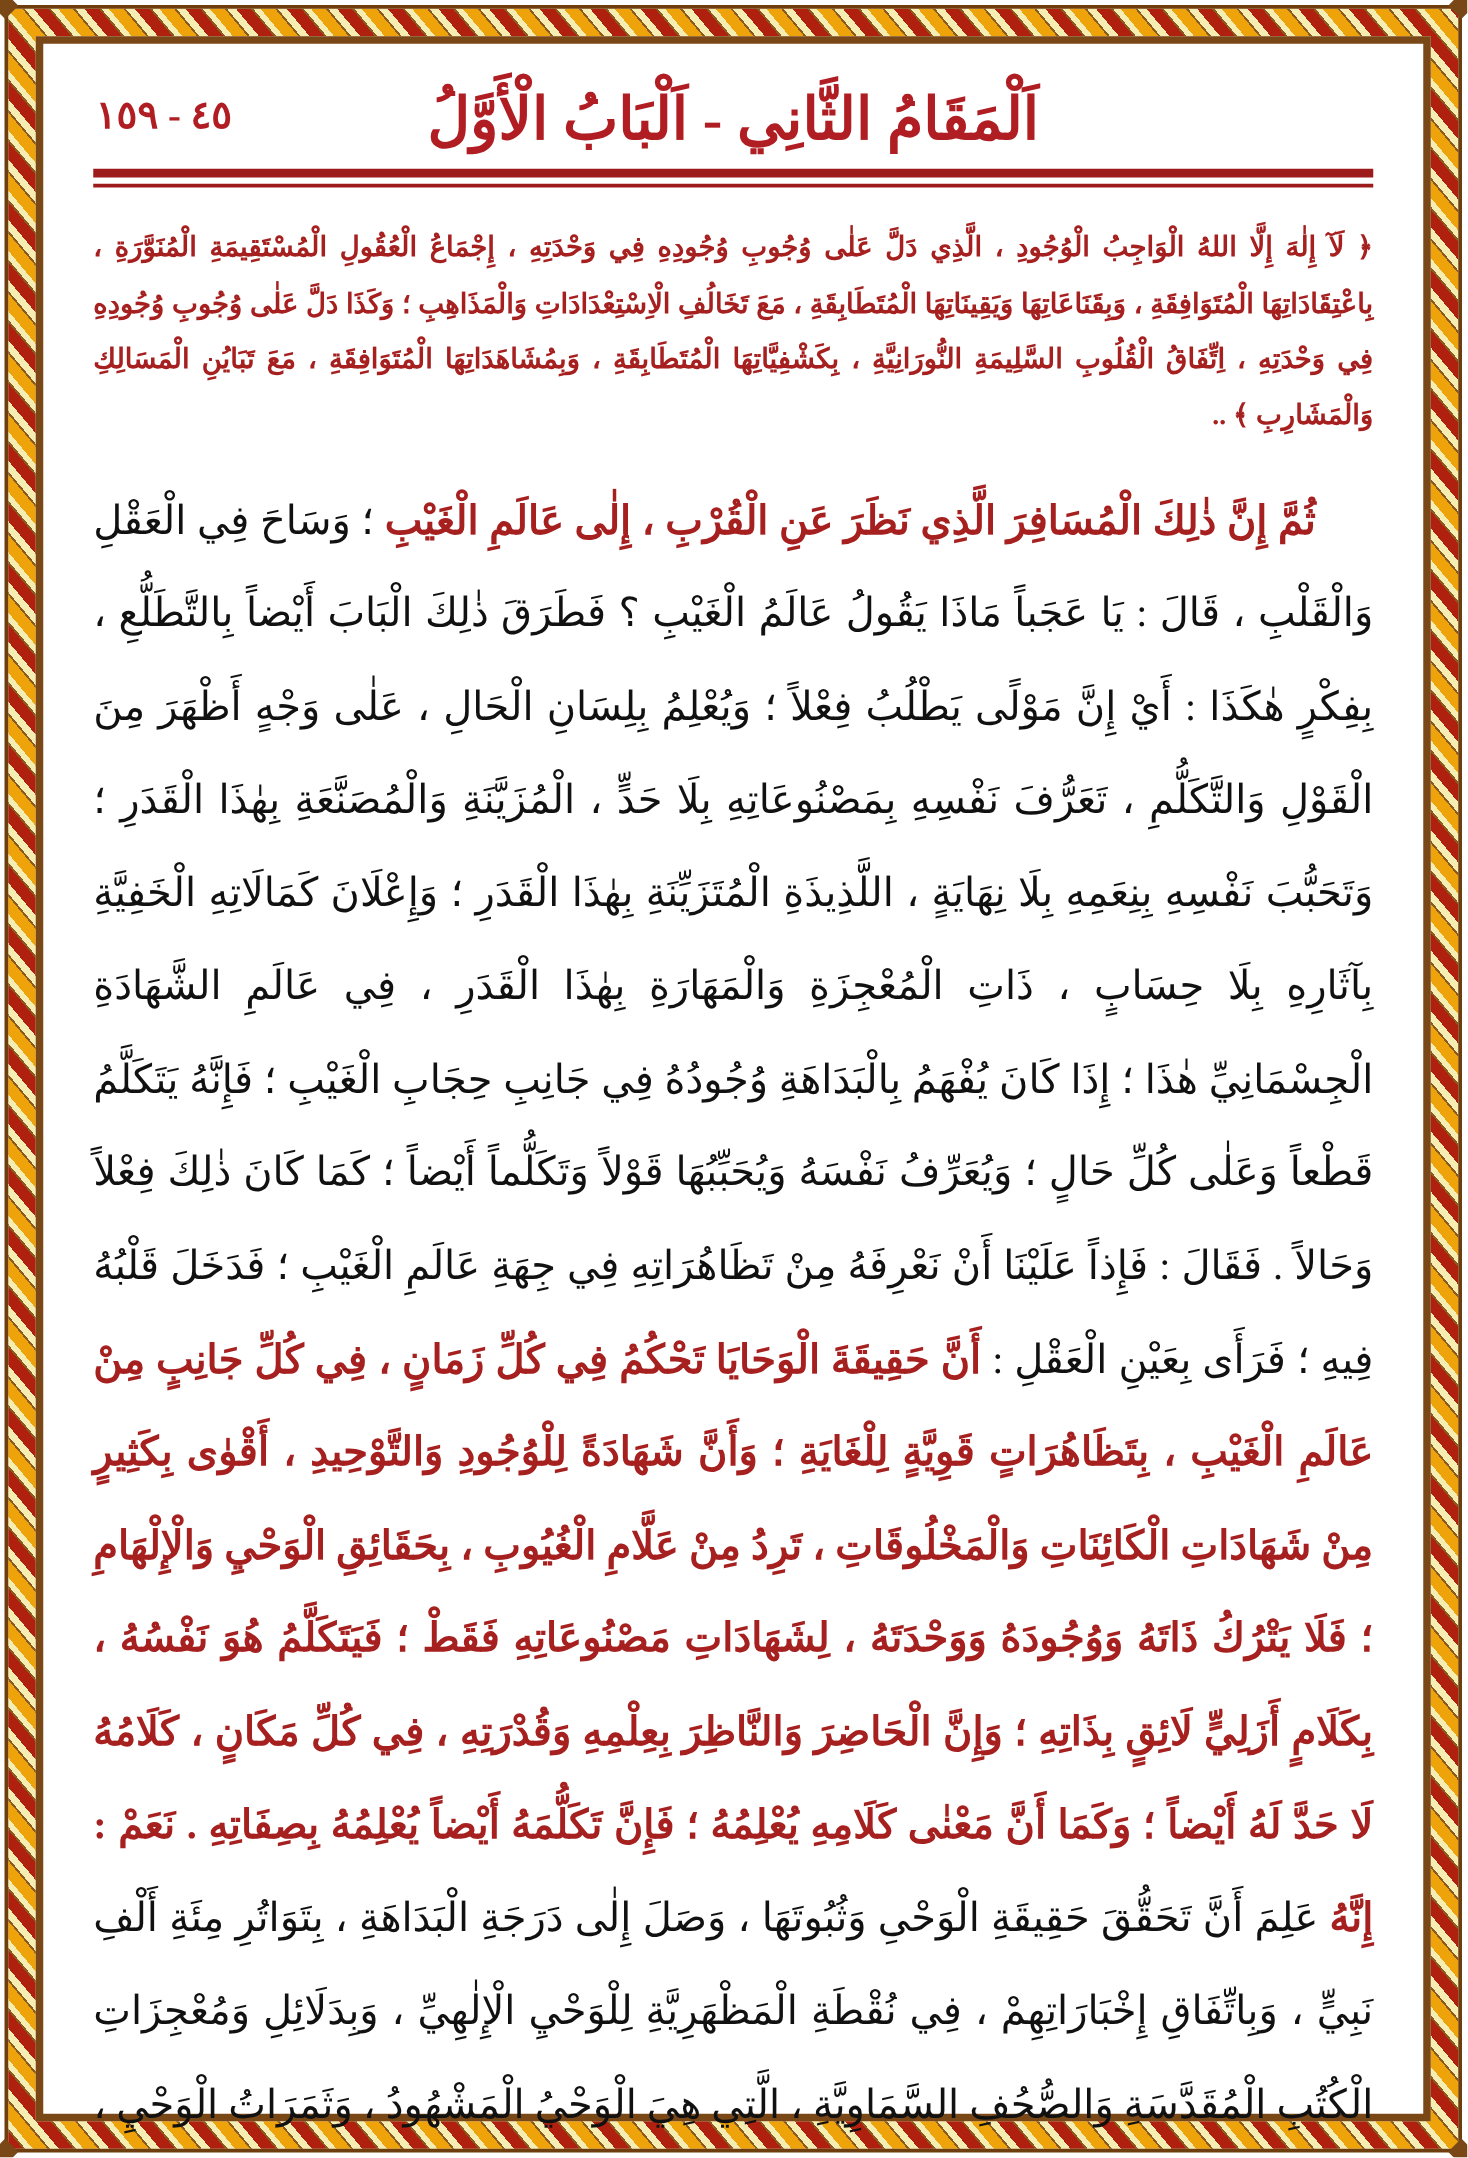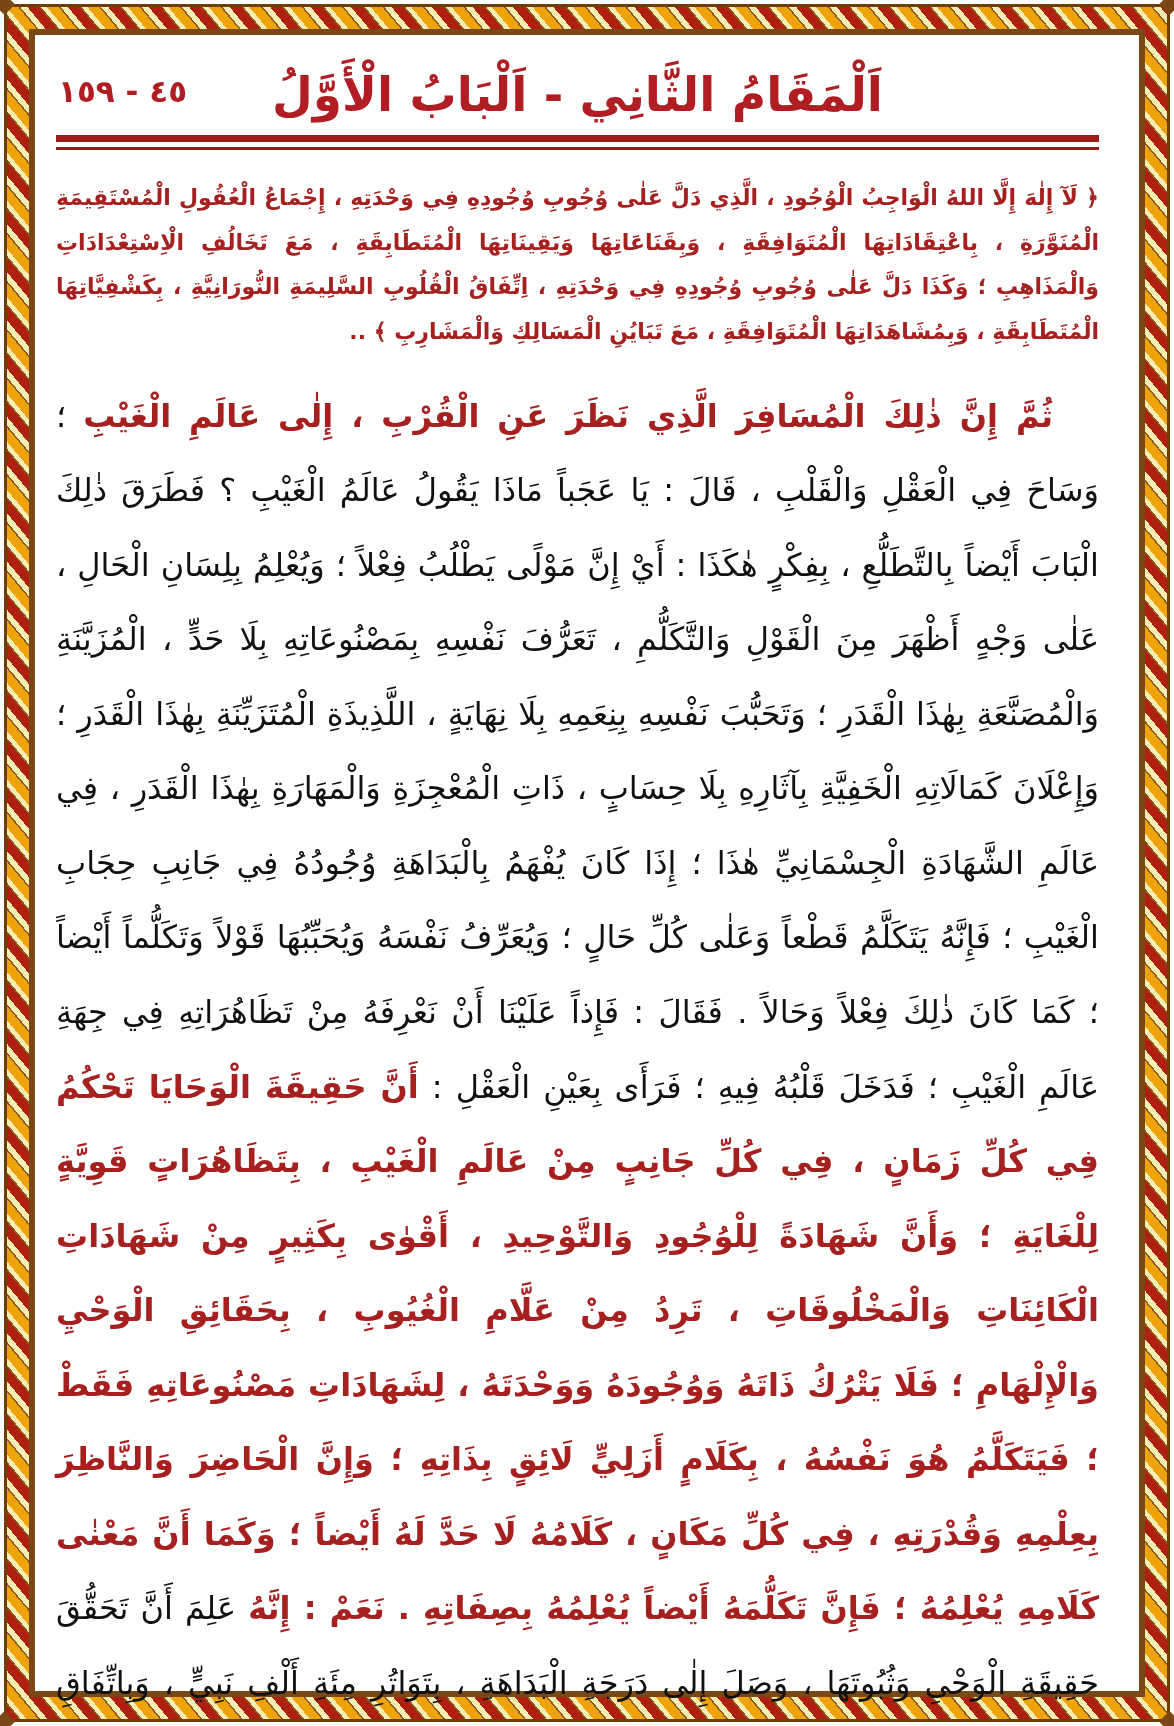--- a/index.html
+++ b/index.html
@@ -32,21 +32,22 @@
         var(--border-cream) 10.5px 15px,
         var(--border-orange) 15px 24px,
         #8a5a1e 24px 25.5px,
         var(--border-cream) 25.5px 31px);
   }
   .page-inner{
     position:absolute;inset:29px;
     background:var(--page-bg);
     border:6px solid var(--border-brown);
     box-sizing:border-box;
-    padding:22px 40px 0 21px;
+    padding:22px 40px 0 40px;
+    font-family:Liberation Serif, serif;
   }
   .corner{
     position:absolute;width:15px;height:15px;
     background:var(--border-brown);
     transform:rotate(45deg);
     z-index:3;
   }
   .c-tl{top:-3px;left:-3px;}
   .c-tr{top:-3px;right:-3px;}
   .c-bl{bottom:-3px;left:-3px;}

